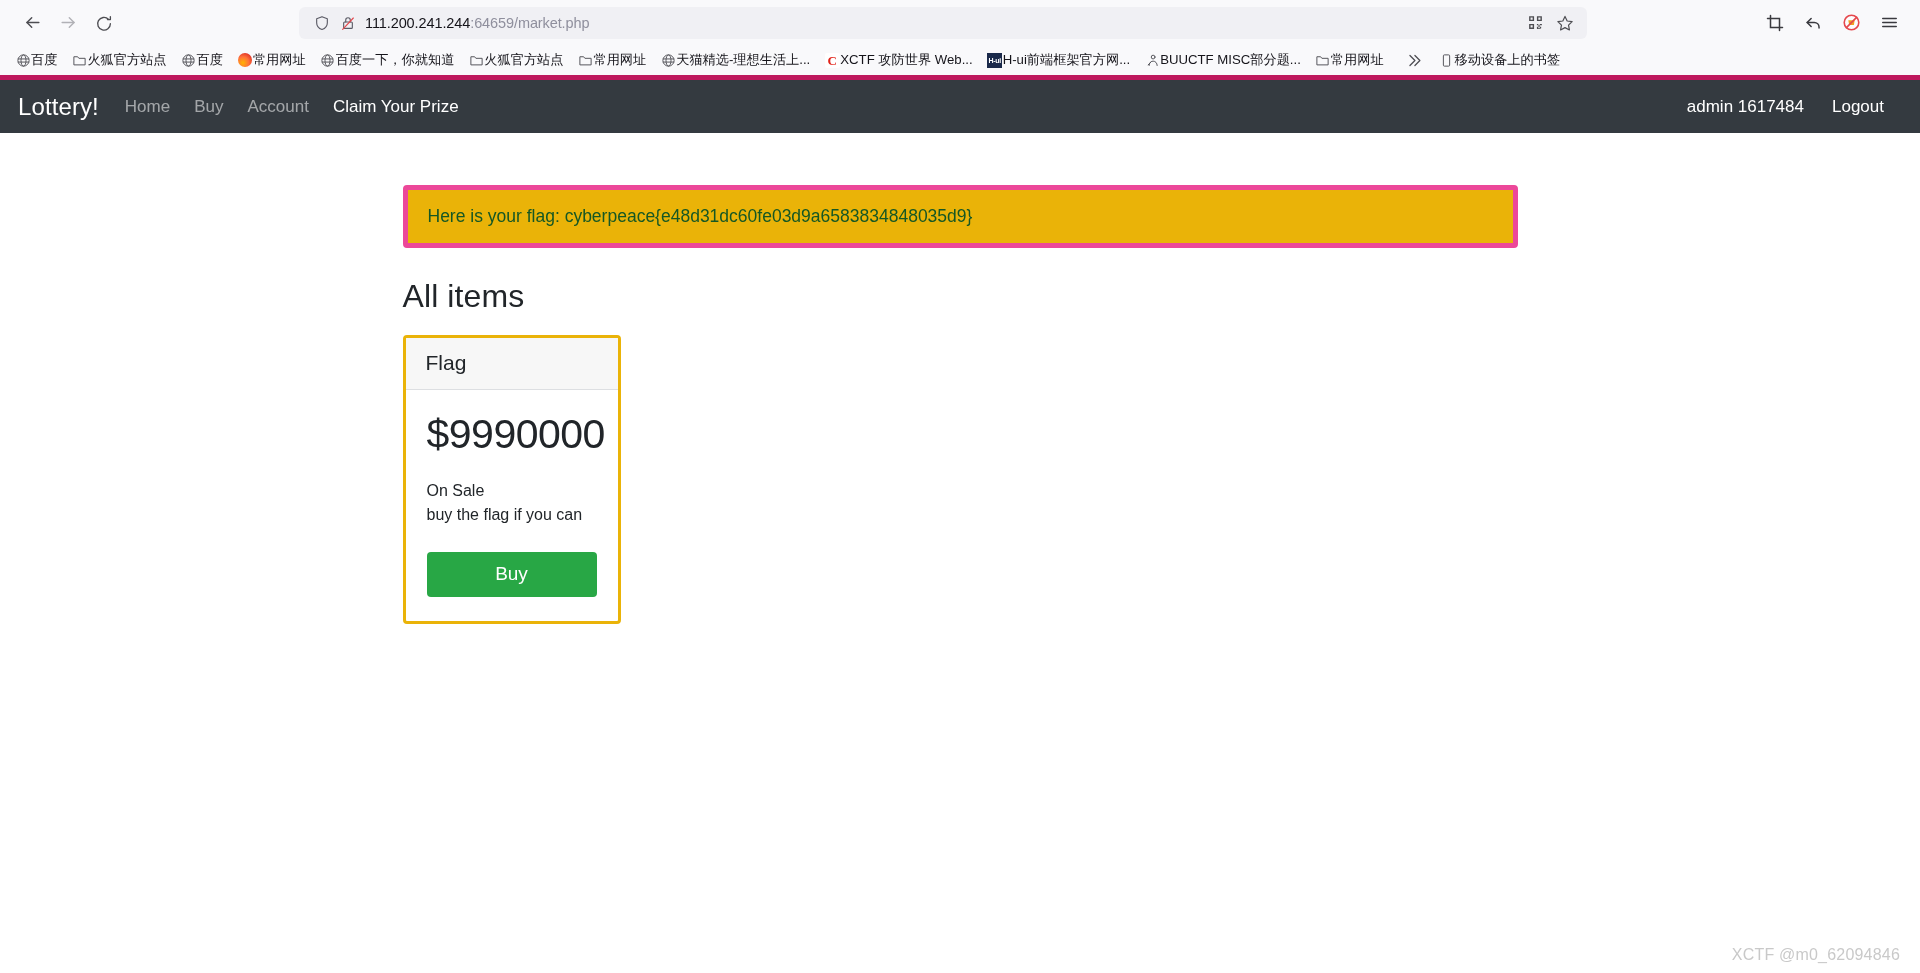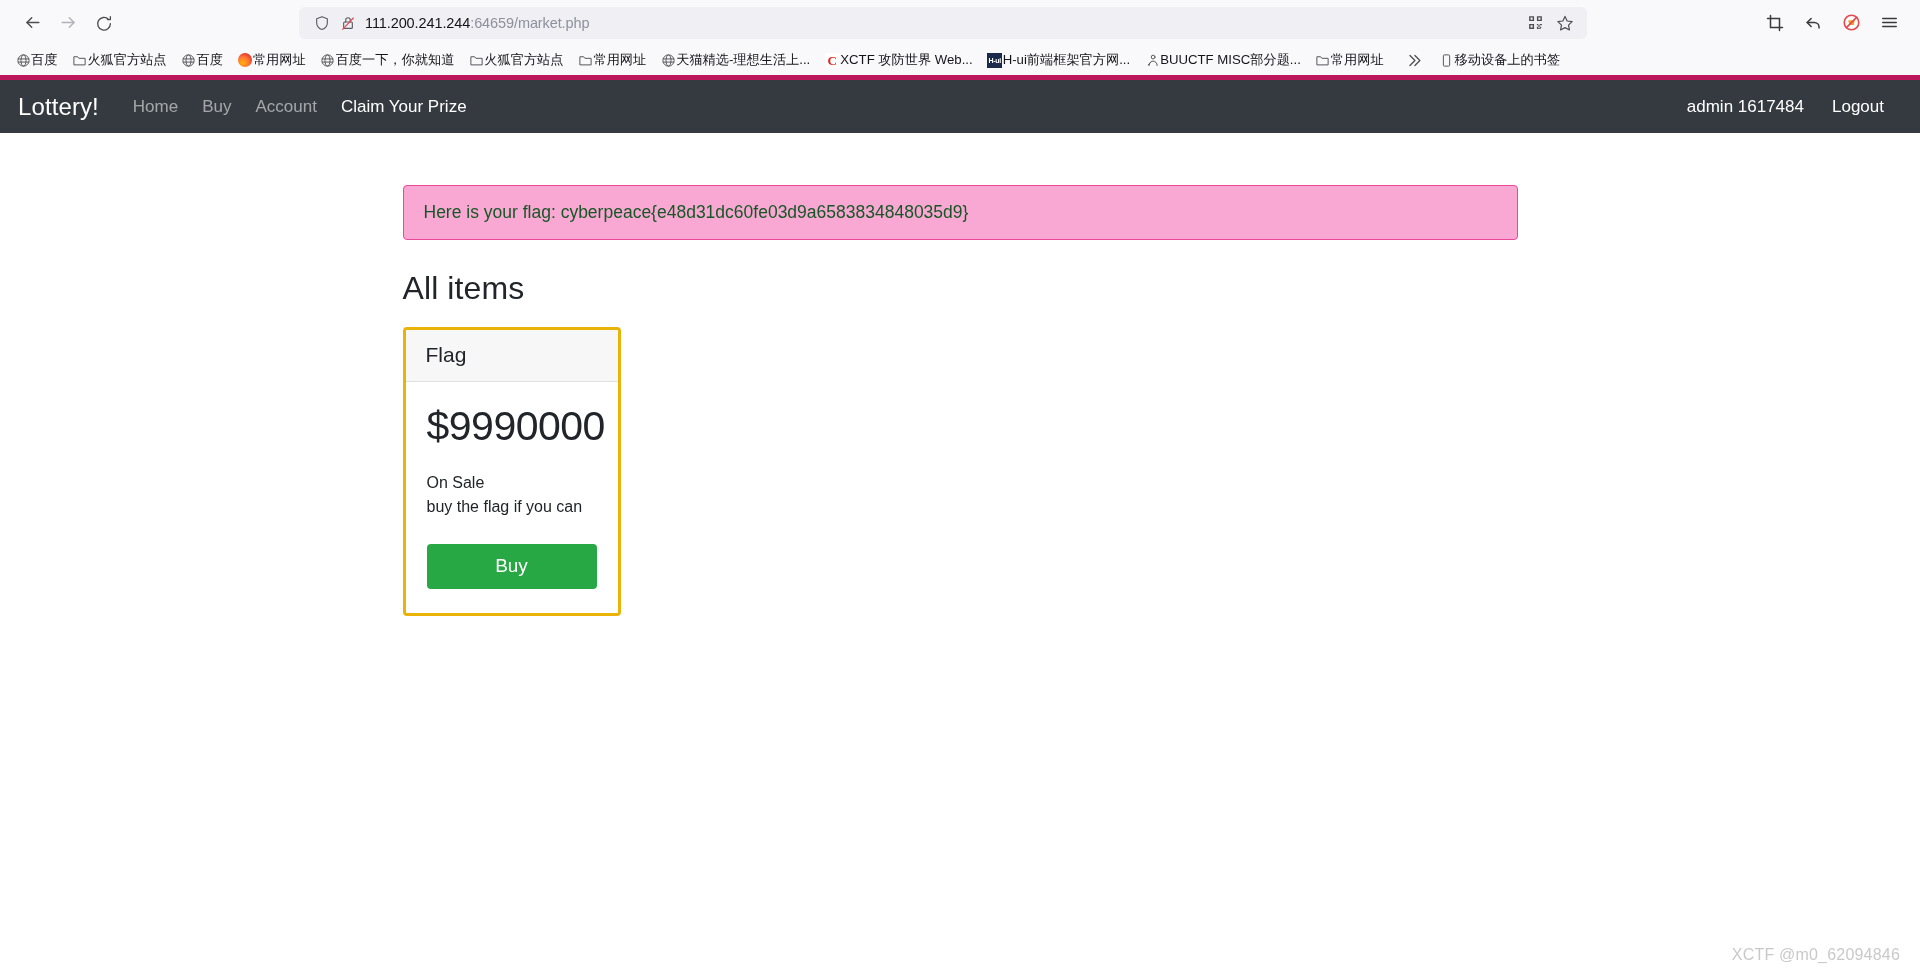--- a/index.html
+++ b/index.html
@@ -172,21 +172,21 @@
     height: 53px;
     background: #343a40;
     display: flex;
     align-items: center;
     padding: 0 22px 0 18px;
   }
   .brand {
     color: #ffffff;
     font-size: 24px;
     font-weight: normal;
-    margin-right: 22px;
+    margin-right: 14px;
     cursor: pointer;
     letter-spacing: 0.1px;
   }
   .navlinks {
     display: flex;
     align-items: center;
     gap: 0px;
   }
   .navlink {
     color: rgba(255,255,255,0.55);
@@ -209,23 +209,23 @@
     padding-top: 52px;
     display: flex;
     justify-content: center;
   }
   .container {
     width: 1115px;
     max-width: 1115px;
   }
 
   .alert-success {
-    background: #f9a8d4;
+    background: #eab308;
     color: #155724;
-    border: 1px solid #ec4899;
+    border: 5px solid #ec4899;
     border-radius: 4px;
     padding: 14px 20px;
     font-size: 17.5px;
     margin-bottom: 30px;
     line-height: 1.4;
   }
 
   .page-heading {
     font-size: 32px;
     font-weight: normal;

